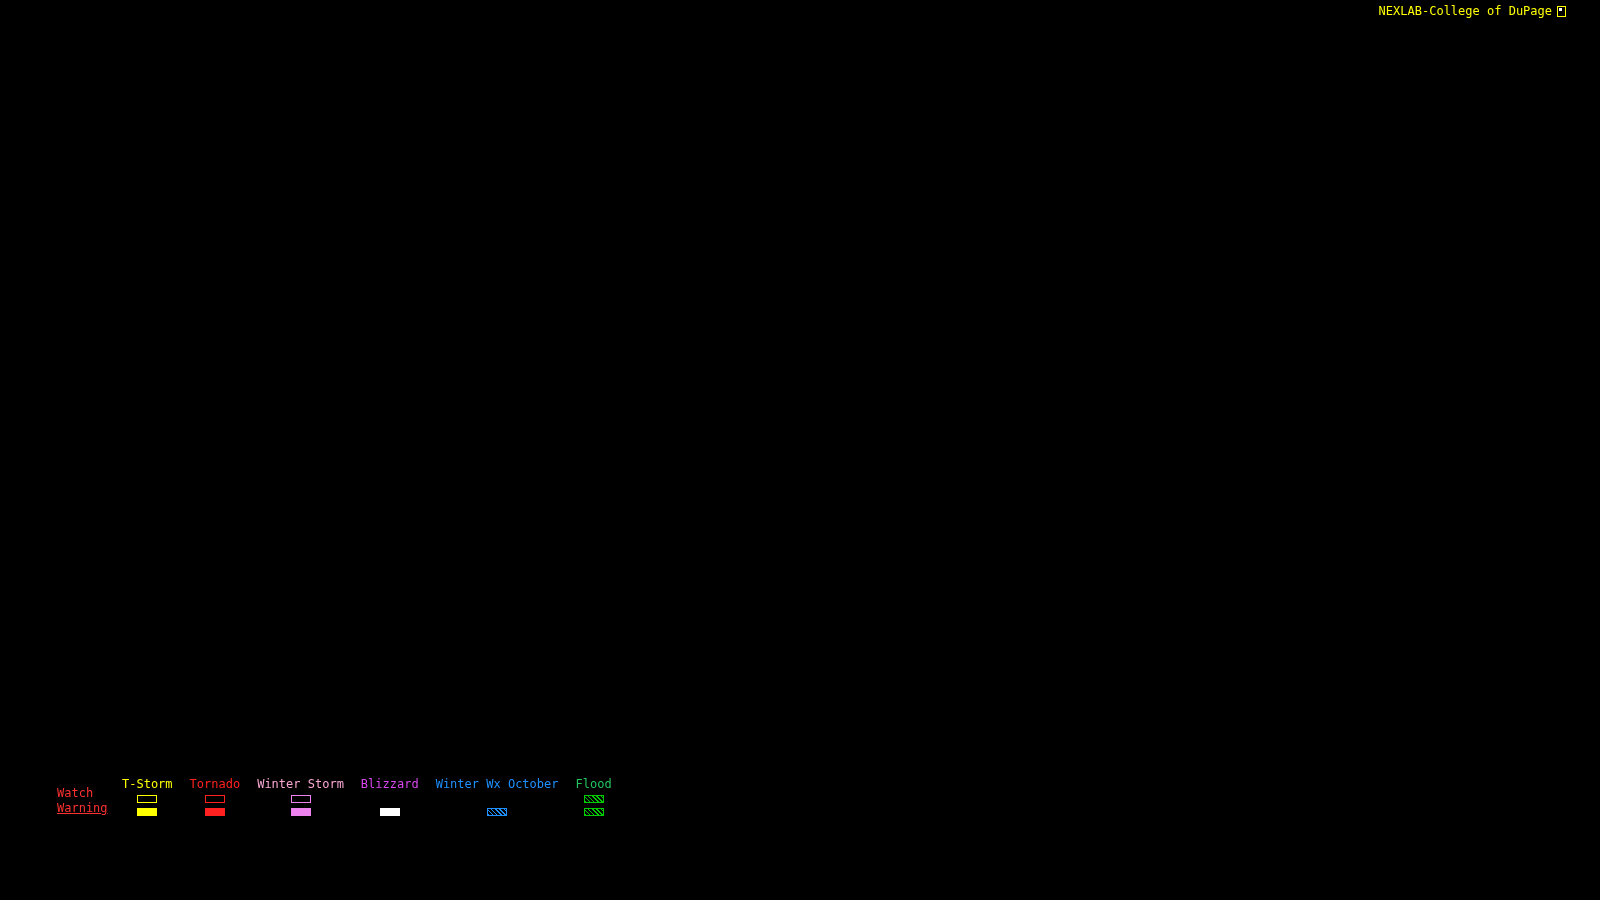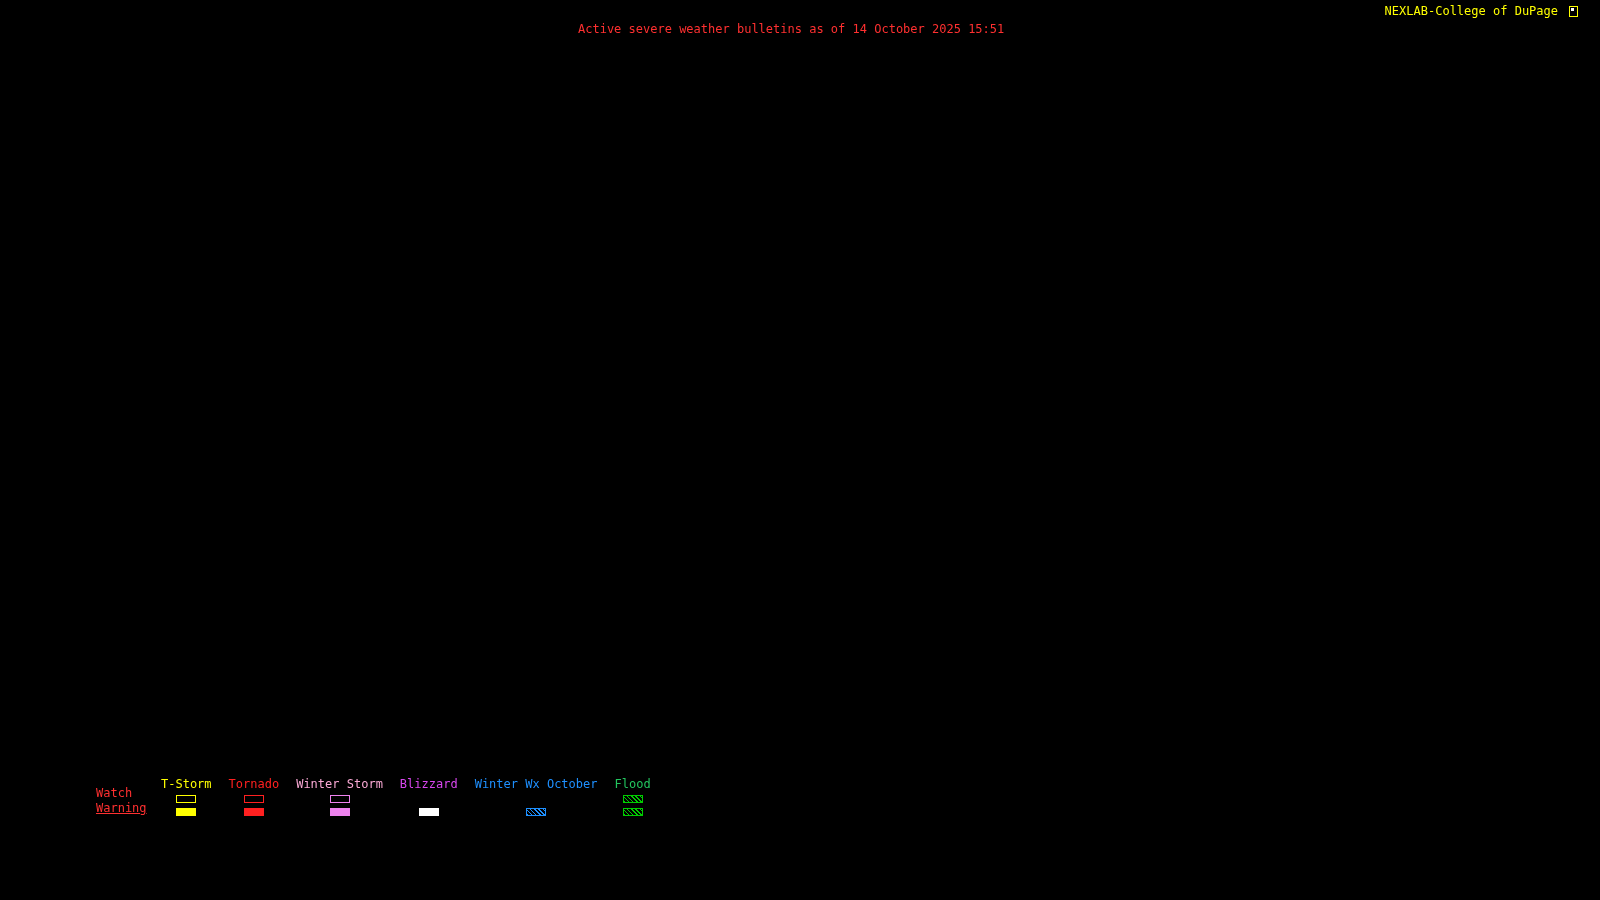--- a/index.html
+++ b/index.html
@@ -14,24 +14,24 @@
   .screen {
     position: relative;
     width: 1600px;
     height: 900px;
     background: #000000;
   }
   
   .brand {
     position: absolute;
     top: 4px;
-    right: 22px;
+    right: 34px;
     display: flex;
     align-items: center;
-    gap: 11px;
+    gap: 5px;
     font-size: 12px;
     line-height: 14px;
     white-space: nowrap;
   }
   .brand-icon {
     display: inline-block;
     width: 9px;
     height: 11px;
     border: 1px solid #ffff00;
     box-sizing: border-box;
@@ -70,21 +70,20 @@
     left: 57px;
     top: 777px;
     display: flex;
     font-size: 12px;
   }
   .legend-row-labels {
     display: flex;
     flex-direction: column;
     margin-top: 9px;
     width: 58px;
-    margin-left: 39px;
   }
   .legend-row-label {
     height: 15px;
     line-height: 15px;
     white-space: nowrap;
   }
   .legend-columns {
     display: flex;
     gap: 17px;
     margin-left: 7px;
@@ -115,21 +114,20 @@
 </head>
 <body>
 
 <div class="screen">
 
   <div class="brand">
     <span class="brand-text" style="color: rgb(255, 255, 0);">NEXLAB-College of DuPage</span>
     <span class="brand-icon" style="border-color: rgb(255, 255, 0);"></span>
   </div>
 
-  <div class="bulletin-title" style="color: rgb(255, 48, 48);">Active severe weather bulletins as of 14 October 2025 15:51</div>
 
   <div class="map-area"></div>
 
   <div class="legend">
     <div class="legend-row-labels">
       <div class="legend-row-label" style="color: rgb(255, 48, 48);">Watch</div>
       <div class="legend-row-label" style="color: rgb(255, 48, 48); text-decoration: underline;">Warning</div>
     </div>
     <div class="legend-columns" id="legend-columns">
         <div class="legend-col">

